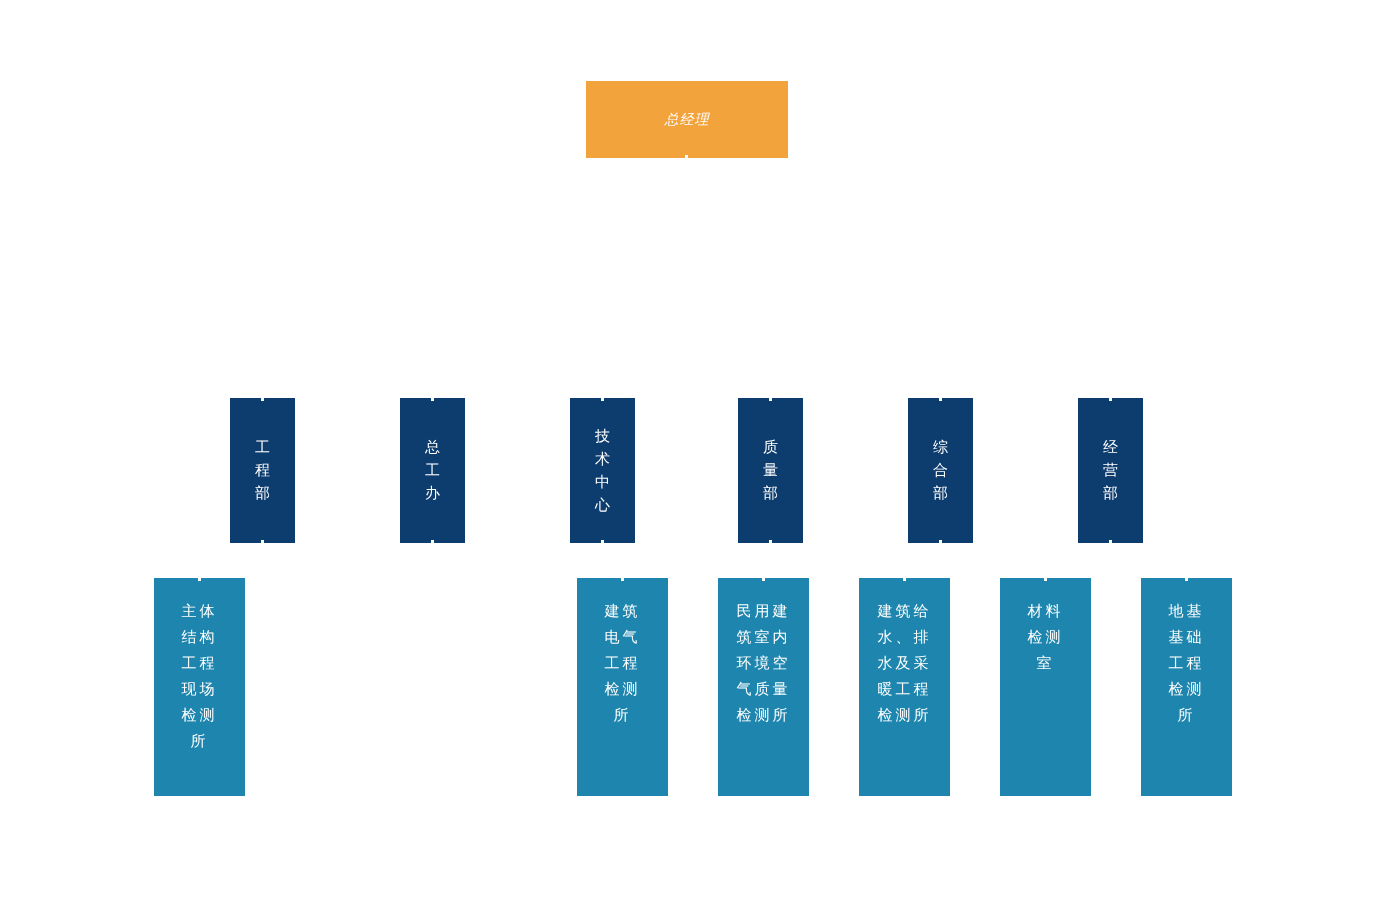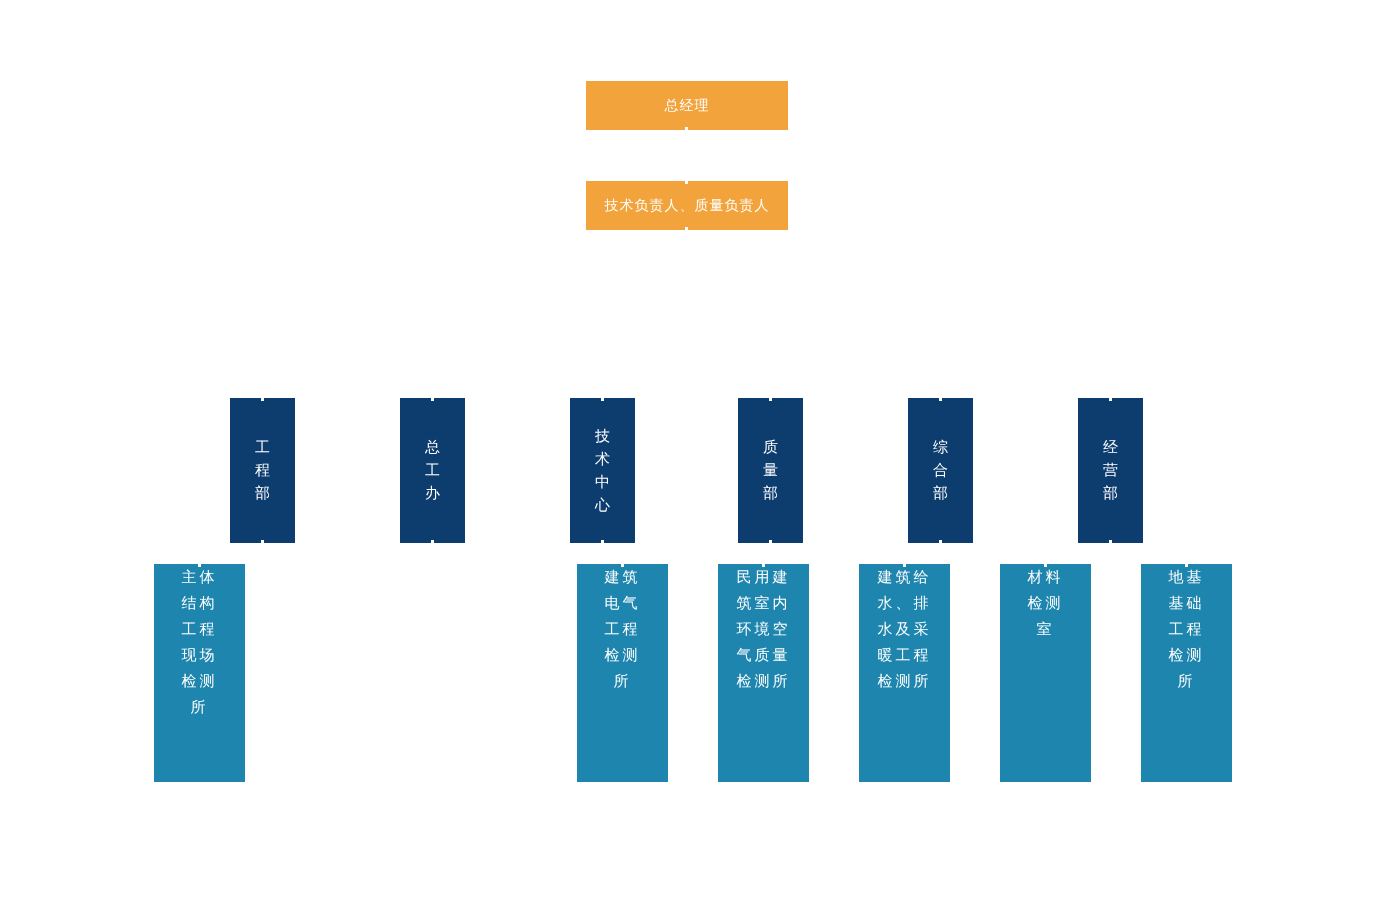--- a/index.html
+++ b/index.html
@@ -21,67 +21,68 @@
     align-items: center;
     justify-content: center;
     color: #ffffff;
     box-sizing: border-box;
     text-align: center;
   }
   
   .lvl1 {
     left: 586px;
     width: 202px;
-    height: 49px;
+    height: 77px;
     background: #F2A33C;
     font-size: 14px;
     letter-spacing: 1px;
+    font-style: italic;
   }
   
   .lvl2 {
     top: 398px;
     width: 65px;
     height: 145px;
     background: #0D3C6E;
     font-size: 15px;
     line-height: 23px;
     white-space: pre-line;
   }
   
   .lvl3 {
-    top: 564px;
+    top: 578px;
     width: 91px;
     height: 218px;
     background: #1E86AE;
     font-size: 15px;
     line-height: 26px;
     letter-spacing: 3px;
     white-space: pre-line;
     align-items: flex-start;
+    padding-top: 20px;
   }
   
   .tick-t::before, .tick-b::after {
     content: "";
     position: absolute;
     left: 50%;
     margin-left: -2px;
     width: 3px;
     height: 3px;
     background: #ffffff;
   }
   .tick-t::before { top: 0; }
   .tick-b::after  { bottom: 0; }
 </style>
 </head>
 <body>
 
 <div class="canvas">
 
   <div class="node lvl1 tick-b" style="top:81px">总经理</div>
-  <div class="node lvl1 tick-t tick-b" style="top:181px">技术负责人、质量负责人</div>
 
   <div class="node lvl2 tick-t tick-b" style="left:230px">工
 程
 部</div>
   <div class="node lvl2 tick-t tick-b" style="left:400px">总
 工
 办</div>
   <div class="node lvl2 tick-t tick-b" style="left:570px">技
 术
 中

